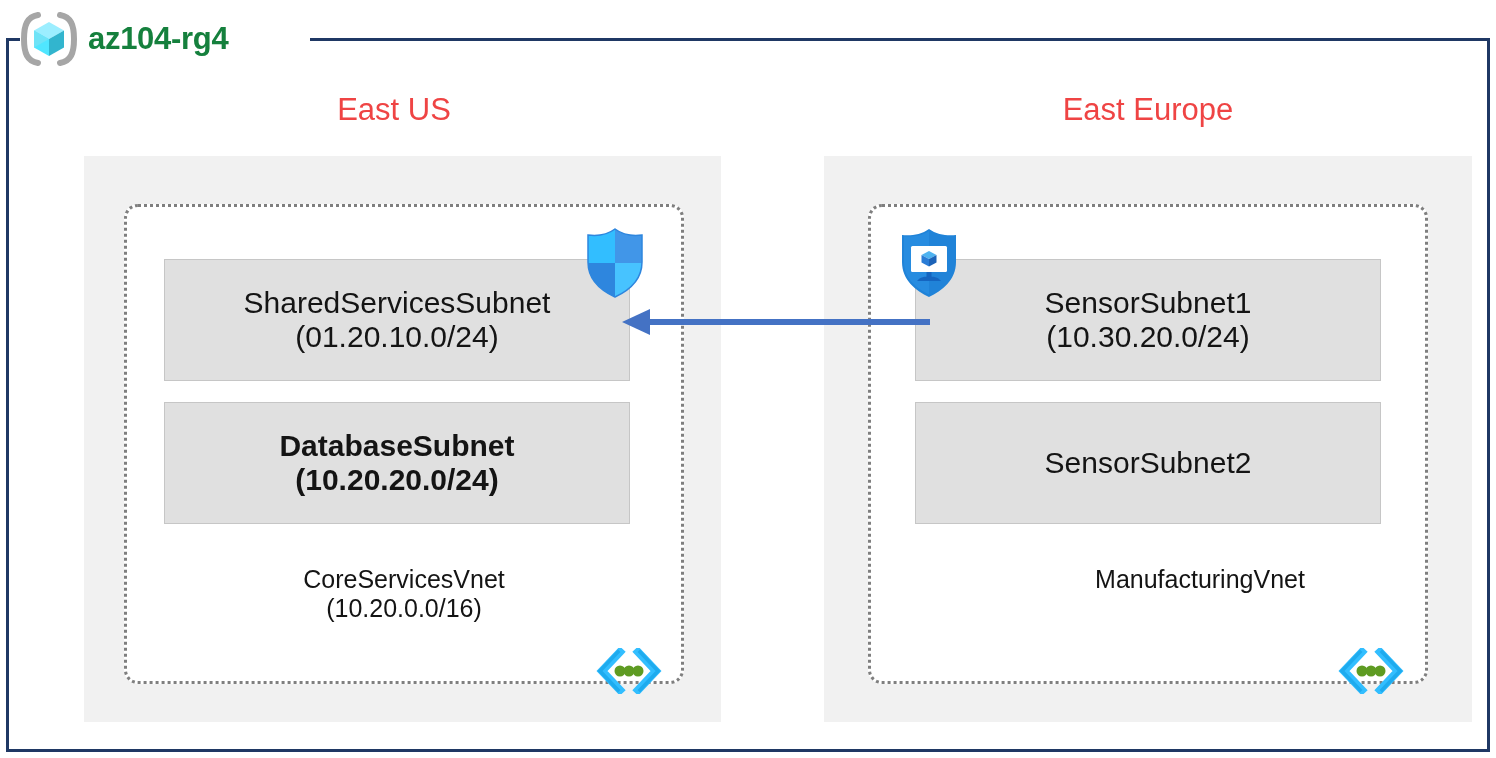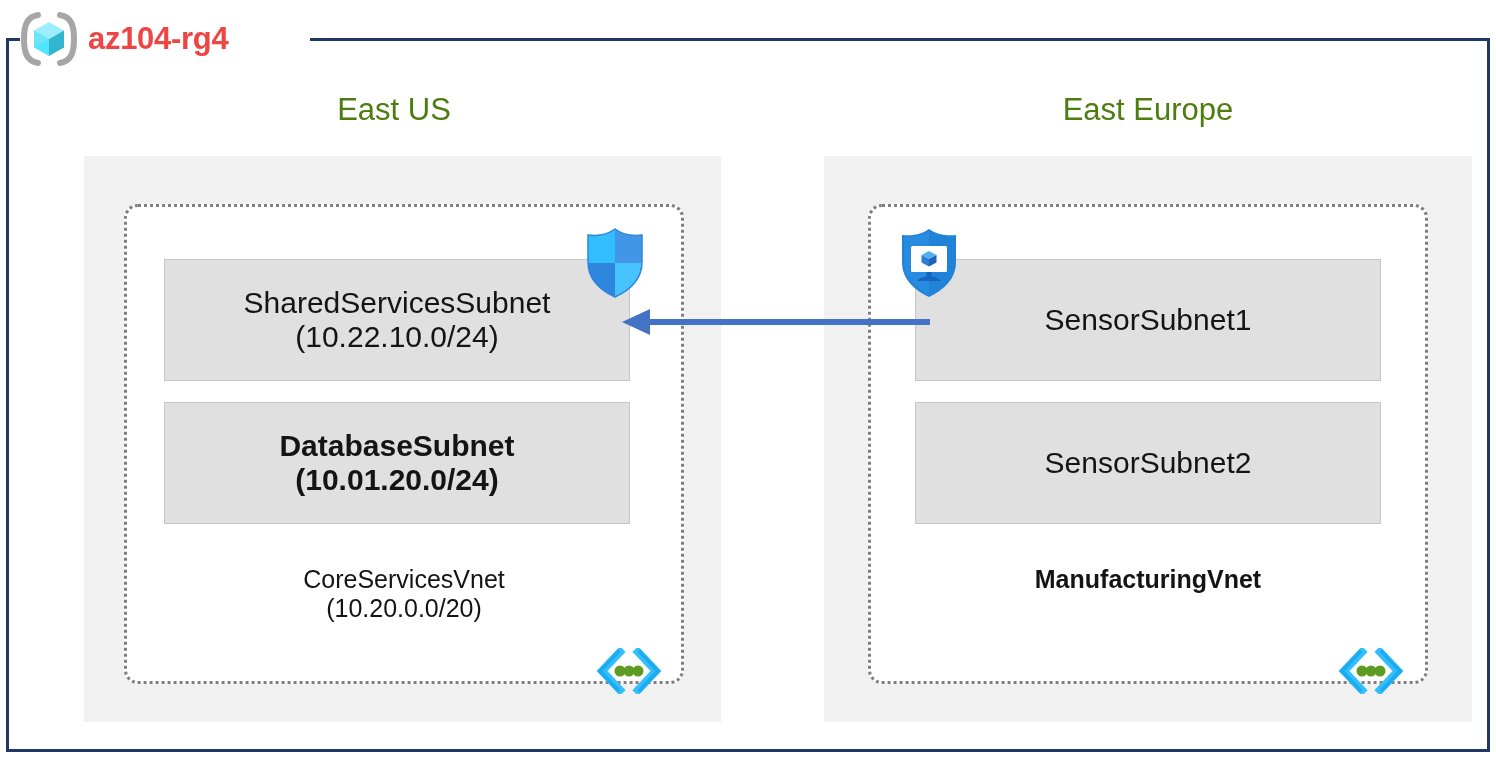--- a/index.html
+++ b/index.html
@@ -50,32 +50,32 @@
     gap: 8px;
   }
   .rg-icon {
     width: 62px;
     height: 56px;
     display: block;
   }
   .rg-title {
     font-size: 31px;
     font-weight: bold;
-    color: #ef4444;
+    color: #15803d;
     letter-spacing: -0.3px;
     white-space: nowrap;
     line-height: 1;
     padding-bottom: 2px;
   }
 
   
   .region-label {
     position: absolute;
     font-size: 31px;
-    color: #4d7c0f;
+    color: #ef4444;
     white-space: nowrap;
     text-align: center;
     line-height: 1;
   }
   #region-label-left  { left: 84px;  top: 94px; width: 620px; }
   #region-label-right { left: 824px; top: 94px; width: 648px; }
 
   .region-box {
     position: absolute;
     background: #F1F1F1;
@@ -124,21 +124,21 @@
   
   .vnet-caption {
     position: absolute;
     font-size: 25px;
     color: #141414;
     text-align: center;
     line-height: 1.15;
     white-space: nowrap;
   }
   #vnet-caption-left  { left: 144px; top: 565px; width: 520px; }
-  #vnet-caption-right { left: 888px; top: 565px; width: 520px; font-weight: bold; }
+  #vnet-caption-right { left: 940px; top: 565px; width: 520px; }
 
   
   .icon-abs { position: absolute; }
   #nsg-icon-shared   { left: 584px; top: 228px; width: 62px; height: 70px; }
   #bastion-icon-s1   { left: 898px; top: 228px; width: 62px; height: 70px; }
   #vnet-icon-left    { left: 596px; top: 648px; width: 66px; height: 46px; }
   #vnet-icon-right   { left: 1338px; top: 648px; width: 66px; height: 46px; }
 
   
   #peering-arrow {
@@ -158,39 +158,40 @@
   <div class="region-box" id="region-box-right"></div>
 
   <div class="region-label" id="region-label-left">East US</div>
   <div class="region-label" id="region-label-right">East Europe</div>
 
   <div class="vnet-box" id="vnet-box-left"></div>
   <div class="vnet-box" id="vnet-box-right"></div>
 
   <div class="subnet" id="subnet-shared">
     <span>SharedServicesSubnet</span>
-    <span class="cidr">(10.22.10.0/24)</span>
+    <span class="cidr">(01.20.10.0/24)</span>
   </div>
 
   <div class="subnet" id="subnet-database">
     <span>DatabaseSubnet</span>
-    <span class="cidr">(10.01.20.0/24)</span>
+    <span class="cidr">(10.20.20.0/24)</span>
   </div>
 
   <div class="subnet" id="subnet-sensor1">
     <span>SensorSubnet1</span>
+    <span class="cidr">(10.30.20.0/24)</span>
   </div>
 
   <div class="subnet" id="subnet-sensor2">
     <span>SensorSubnet2</span>
   </div>
 
   <div class="vnet-caption" id="vnet-caption-left">
     <div>CoreServicesVnet</div>
-    <div>(10.20.0.0/20)</div>
+    <div>(10.20.0.0/16)</div>
   </div>
 
   <div class="vnet-caption" id="vnet-caption-right">
     <div>ManufacturingVnet</div>
   </div>
 
   <svg id="peering-arrow" viewBox="0 0 310 44">
     <line x1="310" y1="22" x2="28" y2="22" stroke="#4472C4" stroke-width="6"></line>
     <polygon points="2,22 30,9 30,35" fill="#4472C4"></polygon>
   </svg>

